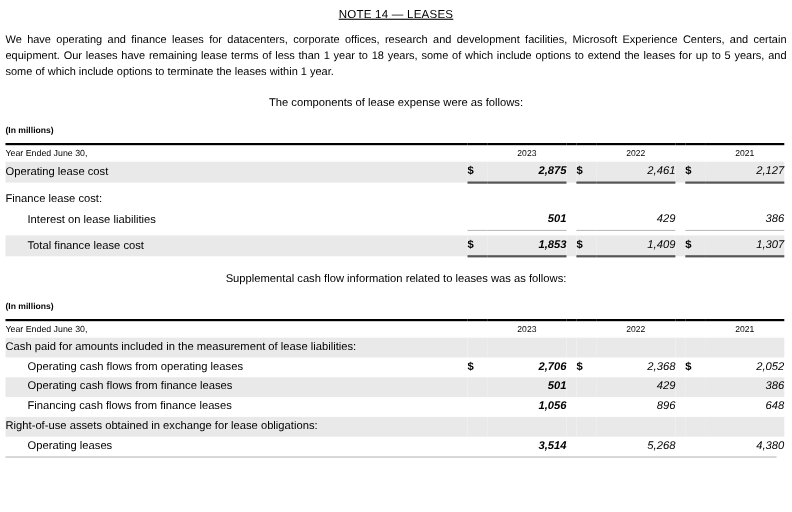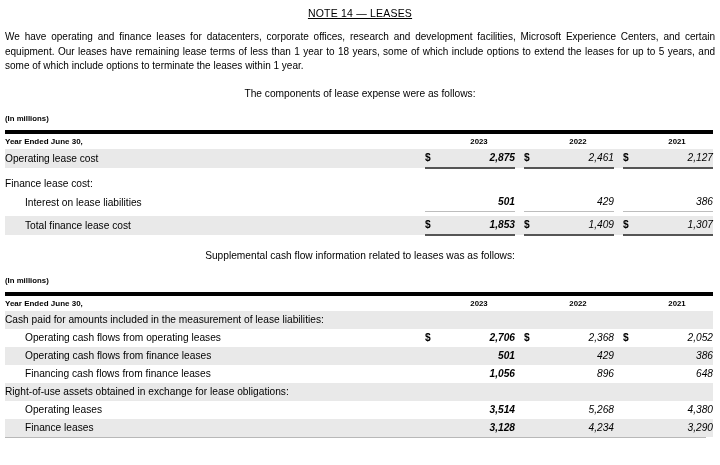--- a/index.html
+++ b/index.html
@@ -55,23 +55,23 @@
     font-size: 10.2px;
     table-layout: fixed;
   }
   table.fin col.c-label { width: 420px; }
   table.fin col.c-sym   { width: 18px; }
   table.fin col.c-num   { width: 72px; }
   table.fin col.c-gap   { width: 9px; }
 
   .hdr-row td {
     font-size: 7.8px;
-    font-weight: bold;
+    font-weight: normal;
     padding: 3px 0 3px 0;
-    border-top: 4px solid #000000;
+    border-top: 2px solid #000000;
     vertical-align: bottom;
     margin-left: 40px;
   }
   .hdr-row td.yr {
     text-align: center;
   }
   .hdr-row td.lbl {
     text-align: left;
     font-size: 8px;
   }
@@ -297,29 +297,18 @@
         <td class="sym"></td>
         <td class="num b">3,514</td>
         <td class="gap"></td>
         <td class="sym"></td>
         <td class="num">5,268</td>
         <td class="gap"></td>
         <td class="sym"></td>
         <td class="num">4,380</td>
       </tr>
 
-      <tr class="data shade">
-        <td class="label ind1">Finance leases</td>
-        <td class="sym"></td>
-        <td class="num b">3,128</td>
-        <td class="gap"></td>
-        <td class="sym"></td>
-        <td class="num">4,234</td>
-        <td class="gap"></td>
-        <td class="sym"></td>
-        <td class="num">3,290</td>
-      </tr>
     </tbody>
   </table>
 
   <div class="tbl-bottom"></div>
 
 </div>
 
 </body></html>

